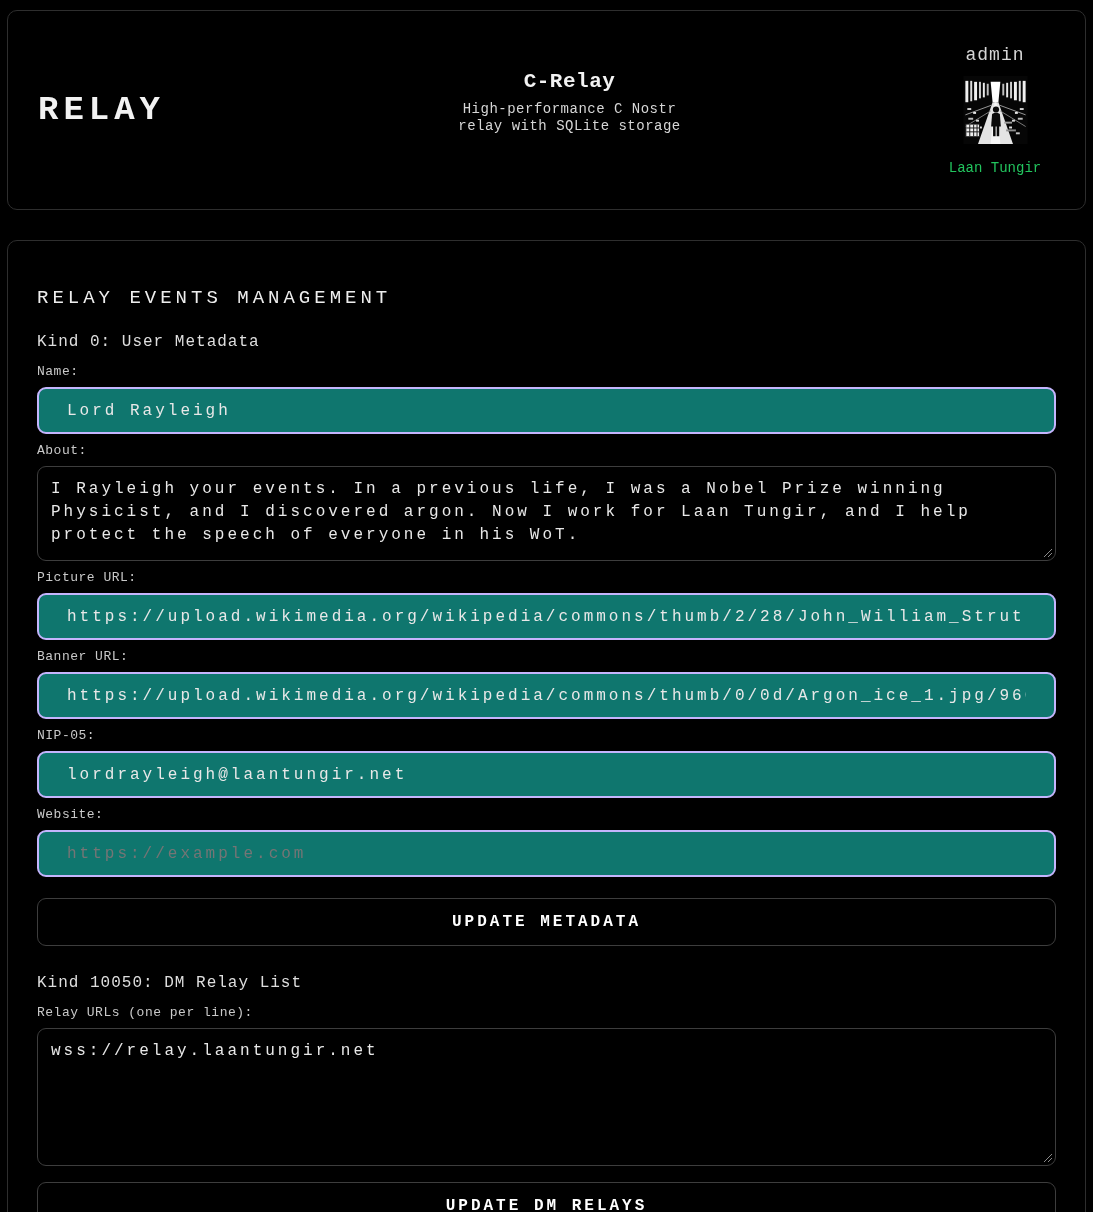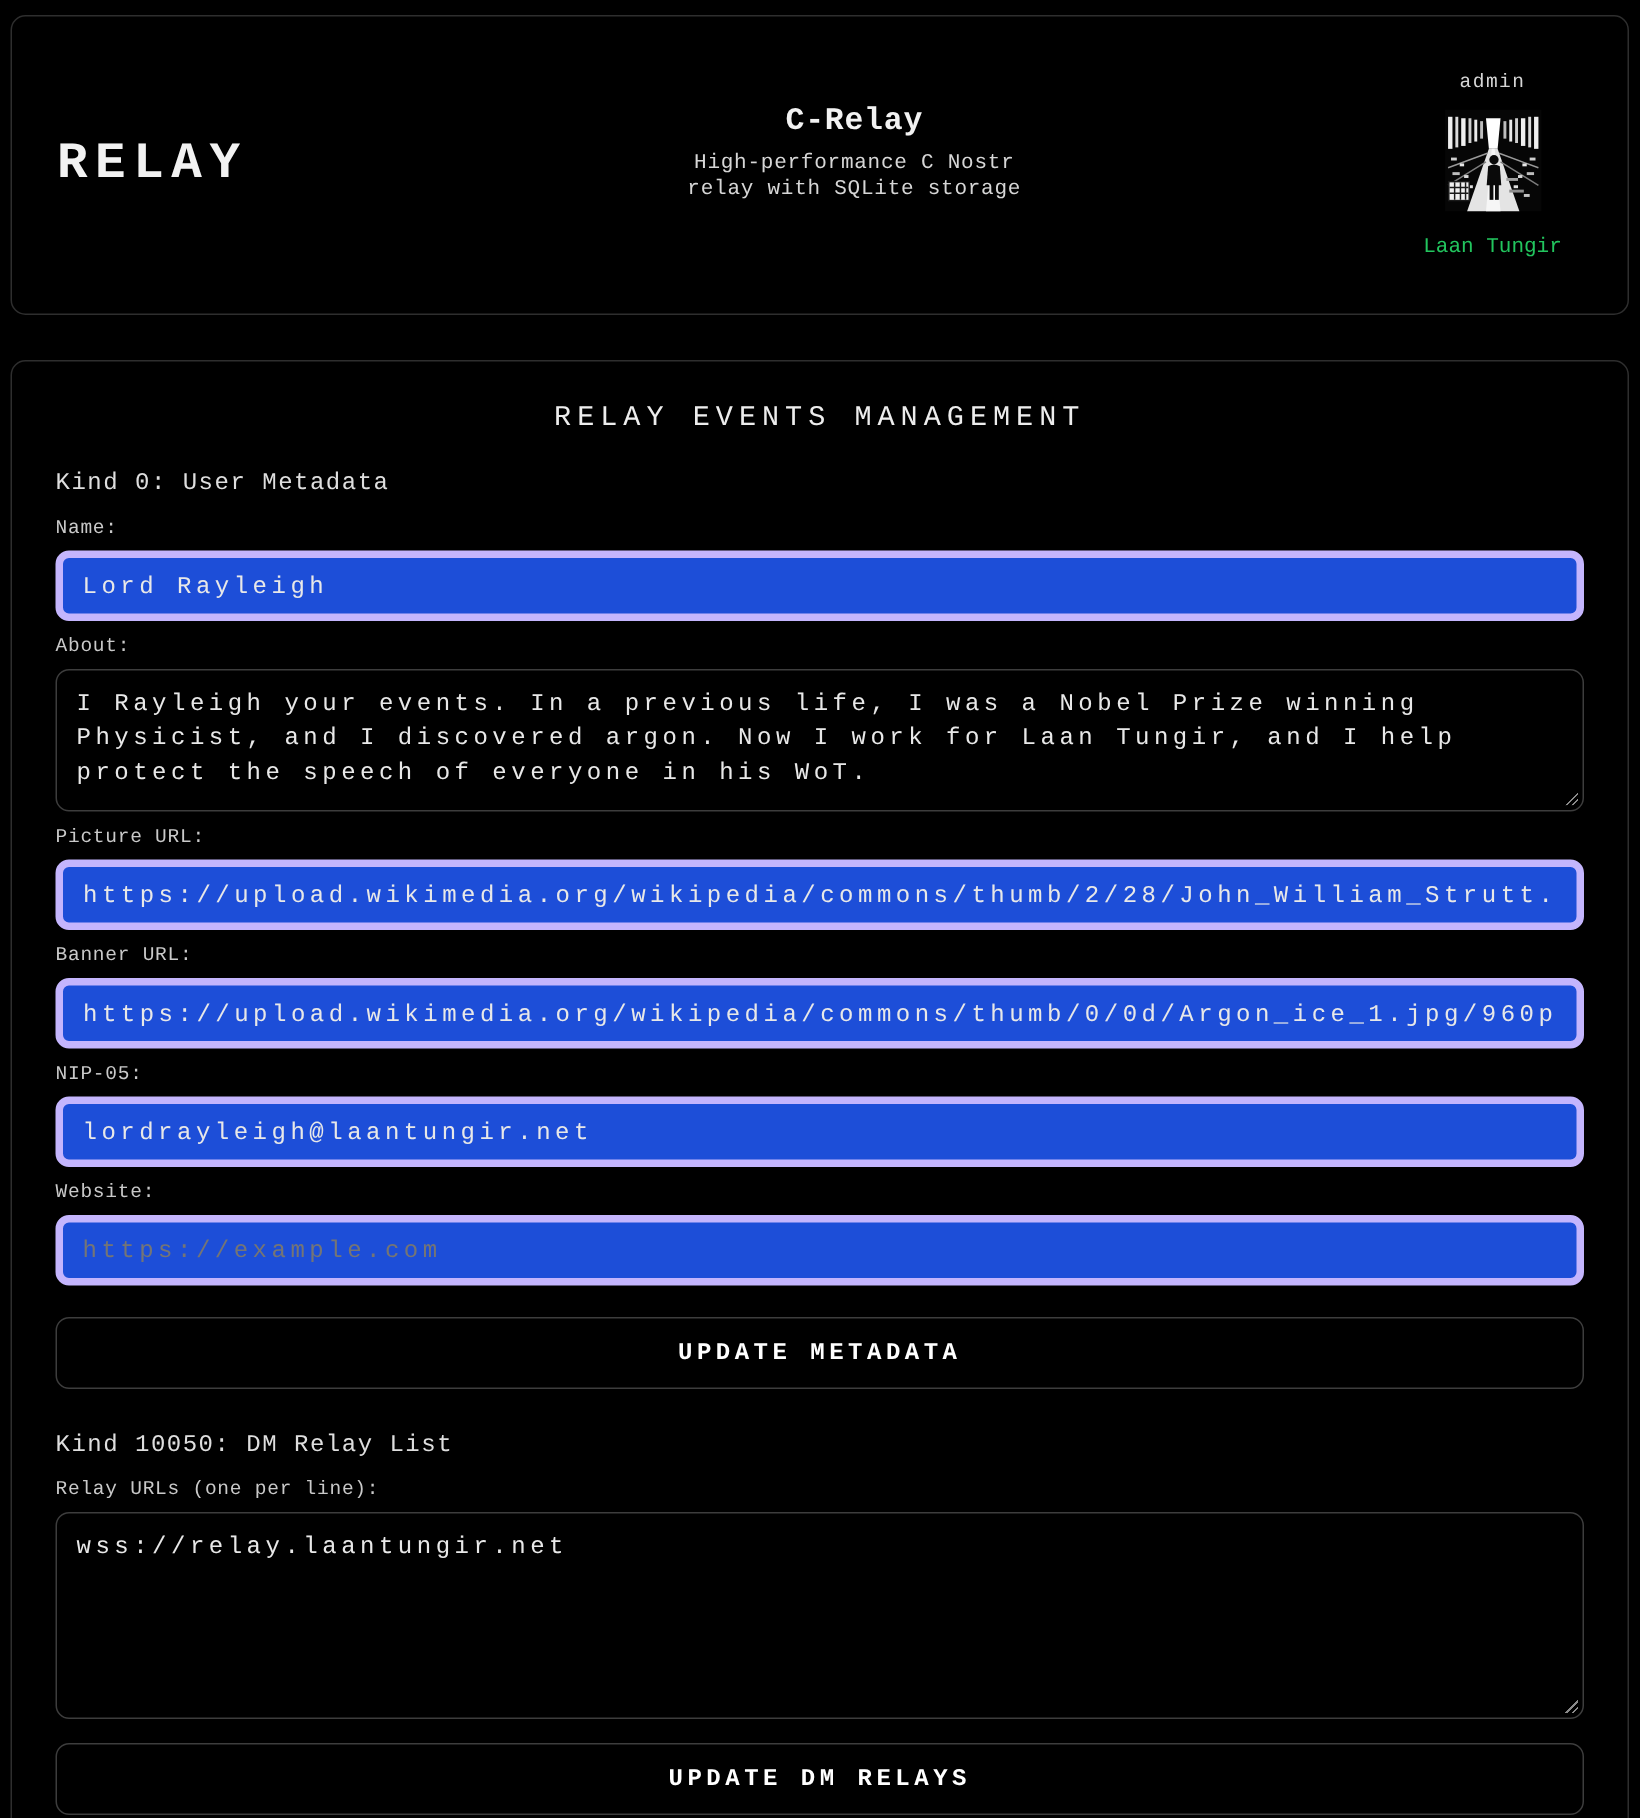--- a/index.html
+++ b/index.html
@@ -50,61 +50,61 @@
   .npub {
     font-size: 12px;
     line-height: 15px;
     color: #c4c4c4;
     white-space: pre-line;
   }
   .header-right {
     text-align: center;
     width: 120px;
   }
-  .admin-label { font-size: 13px; color: #d6d6d6; margin-bottom: 11px; letter-spacing: 1px; }
+  .admin-label { font-size: 18px; color: #d6d6d6; margin-bottom: 11px; letter-spacing: 1px; }
   .avatar { width: 65px; height: 68px; display: inline-block; }
   .admin-name { font-size: 14px; color: #22c55e; margin-top: 11px; }
   
   .main-card {
     margin-top: 30px;
     padding: 26px 29px 40px;
     min-height: 1000px;
   }
   .page-title {
-    text-align: center;
+    text-align: left;
     font-size: 19px;
     letter-spacing: 4px;
     color: #ededed;
-    margin: 0 0 24px;
+    margin: 20px 0 24px;
   }
   .section-heading {
     font-size: 16px;
     letter-spacing: 1px;
     color: #dedede;
     margin: 0 0 13px;
   }
   .section-heading.second { margin-top: 28px; }
   .field-label {
     font-size: 13px;
     letter-spacing: 0.5px;
     color: #c9c9c9;
     margin: 0 0 8px;
   }
   .text-input {
     display: block;
     width: 100%;
     height: 47px;
-    background: #1d4ed8;
-    border: 5px solid #c4b5fd;
+    background: #0f766e;
+    border: 2px solid #c4b5fd;
     border-radius: 9px;
     color: #e8e8e8;
     font-family: "Liberation Mono", "DejaVu Sans Mono", monospace;
     font-size: 16px;
     letter-spacing: 3px;
-    padding: 0 13px;
+    padding: 0 28px;
     margin-bottom: 9px;
     outline: none;
     white-space: nowrap;
     overflow: hidden;
   }
   .text-input::placeholder { color: #757575; }
   .ta-wrap { position: relative; margin-bottom: 9px; }
   textarea {
     display: block;
     width: 100%;

